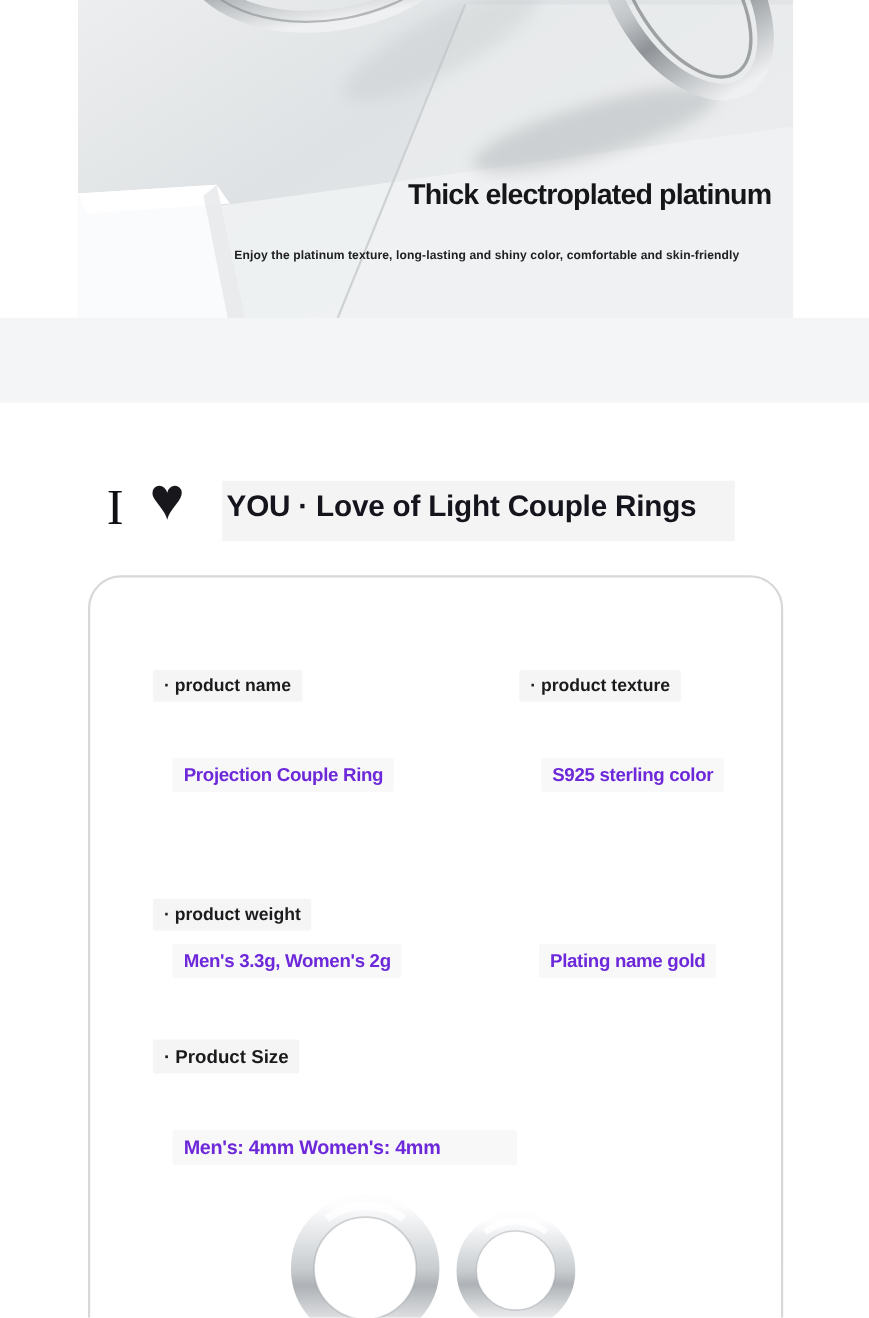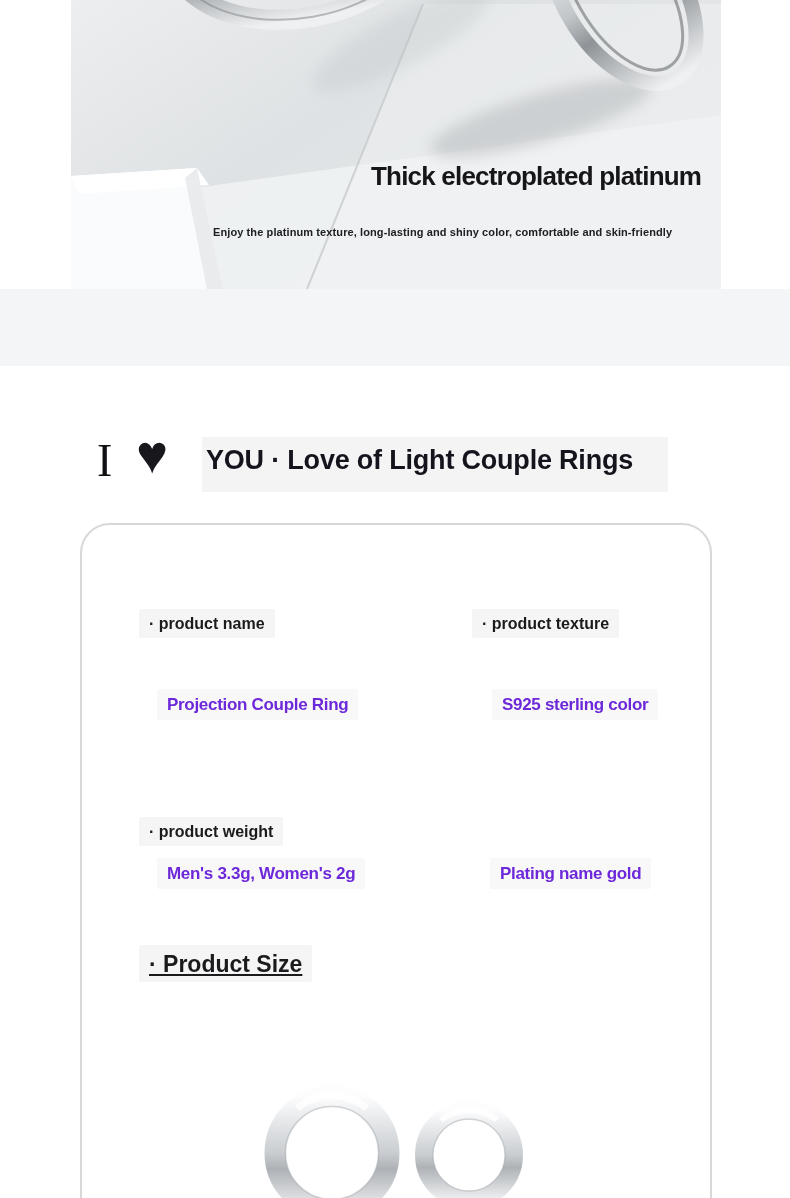--- a/index.html
+++ b/index.html
@@ -33,21 +33,21 @@
   .spec-label{background:var(--highlight-bg);color:#1b1b1d;}
   .spec-value{background:#f8f8f9;color:#6d28d9;font-size:17px;letter-spacing:-0.3px;margin-top:42px;}
   .p1l{left:57px;top:84px;font-size:16px;}
   .p1v{left:75px;top:122px;}
   .p2l{left:390px;top:84px;font-size:16px;}
   .p2v{left:410px;top:122px;}
   .p3l{left:57px;top:252px;font-size:16px;margin-top:40px;}
   .p3v{left:75px;top:291px;text-align:center;}
   .p4l{left:390px;top:251px;font-size:17px;}
   .p4v{left:408px;top:291px;}
-  .p5l{left:57px;top:420px;font-size:23px;text-decoration:underline;}
+  .p5l{left:57px;top:420px;font-size:17px;}
   .p5v{left:75px;top:460px;font-size:18px;padding-right:70px;}
   .rings-art{position:absolute;left:163px;top:552px;width:330px;height:170px;}
 </style>
 </head>
 <body>
 
 <div class="page">
 
   <div class="hero">
     <svg class="hero-art" viewBox="0 0 650 289" aria-hidden="true">
@@ -98,20 +98,21 @@
 
     <div class="spec-label p2l">· product texture</div>
     <div class="spec-value p2v">S925 sterling color</div>
 
     <div class="spec-label p3l">· product weight</div>
     <div class="spec-value p3v">Men's 3.3g, Women's 2g</div>
 
     <div class="spec-value p4v">Plating name gold</div>
 
     <div class="spec-label p5l">· Product Size</div>
+    <div class="spec-value p5v">Men's: 4mm Women's: 4mm</div>
 
     <svg class="rings-art" viewBox="0 0 330 170" aria-hidden="true">
       <defs>
         <linearGradient id="metal2" x1="0" y1="0" x2="0" y2="1">
           <stop offset="0" stop-color="#fdfdfe"></stop>
             <stop offset="0.5" stop-color="#c9cdd0"></stop>
           <stop offset="0.64" stop-color="#aeb2b6"></stop>
             <stop offset="1" stop-color="#f0f1f2"></stop>
         </linearGradient>
       </defs>

